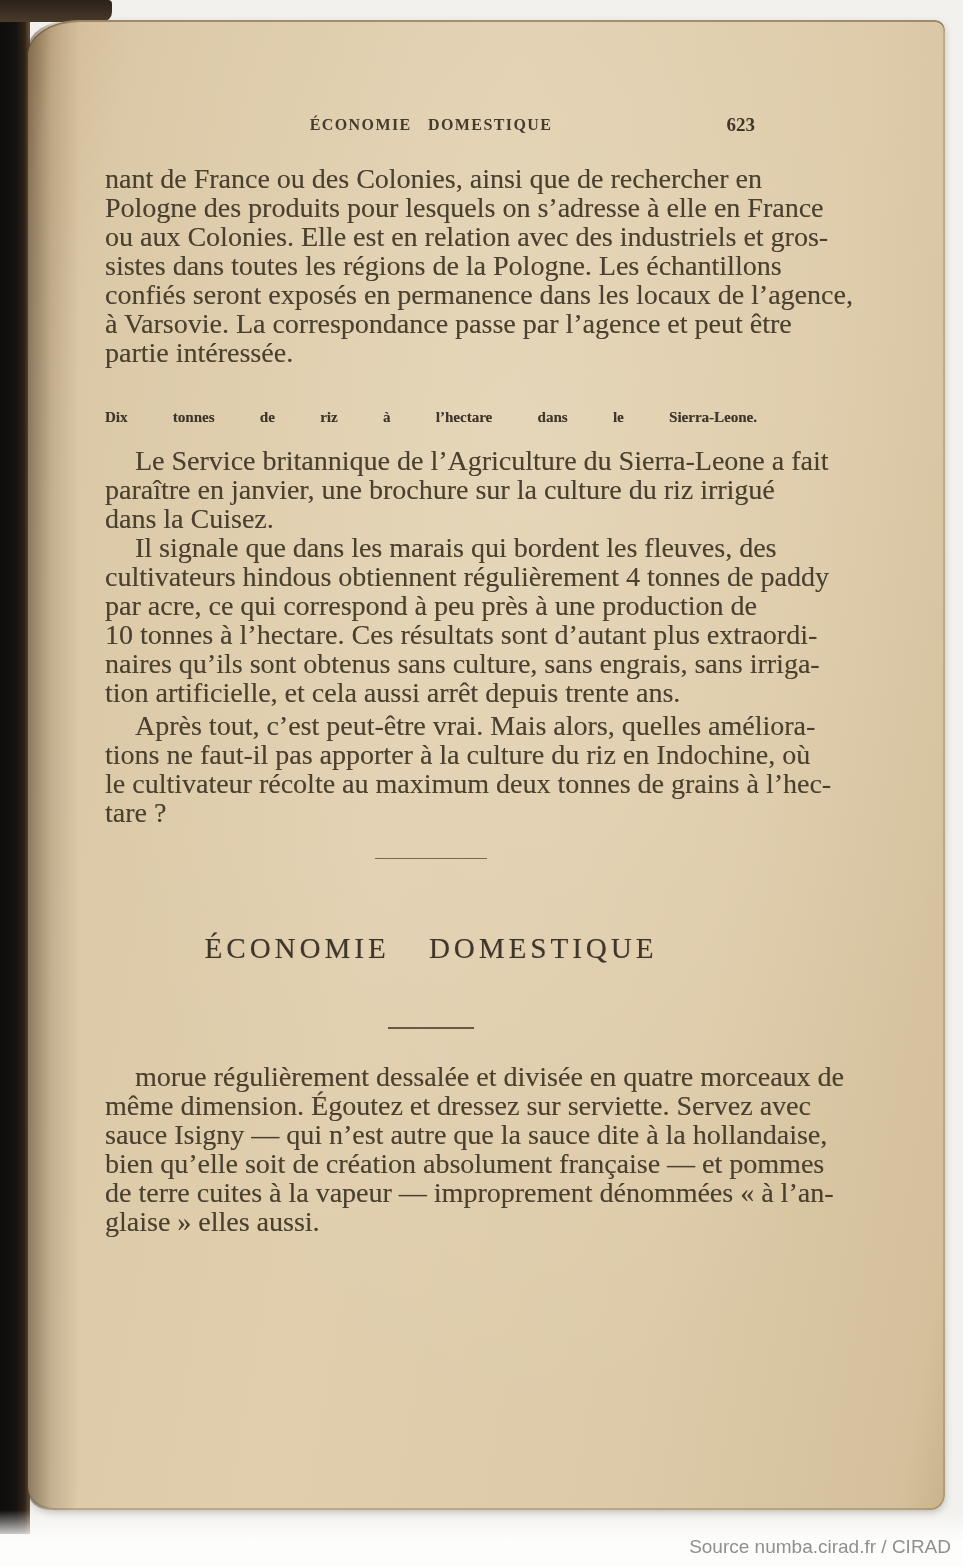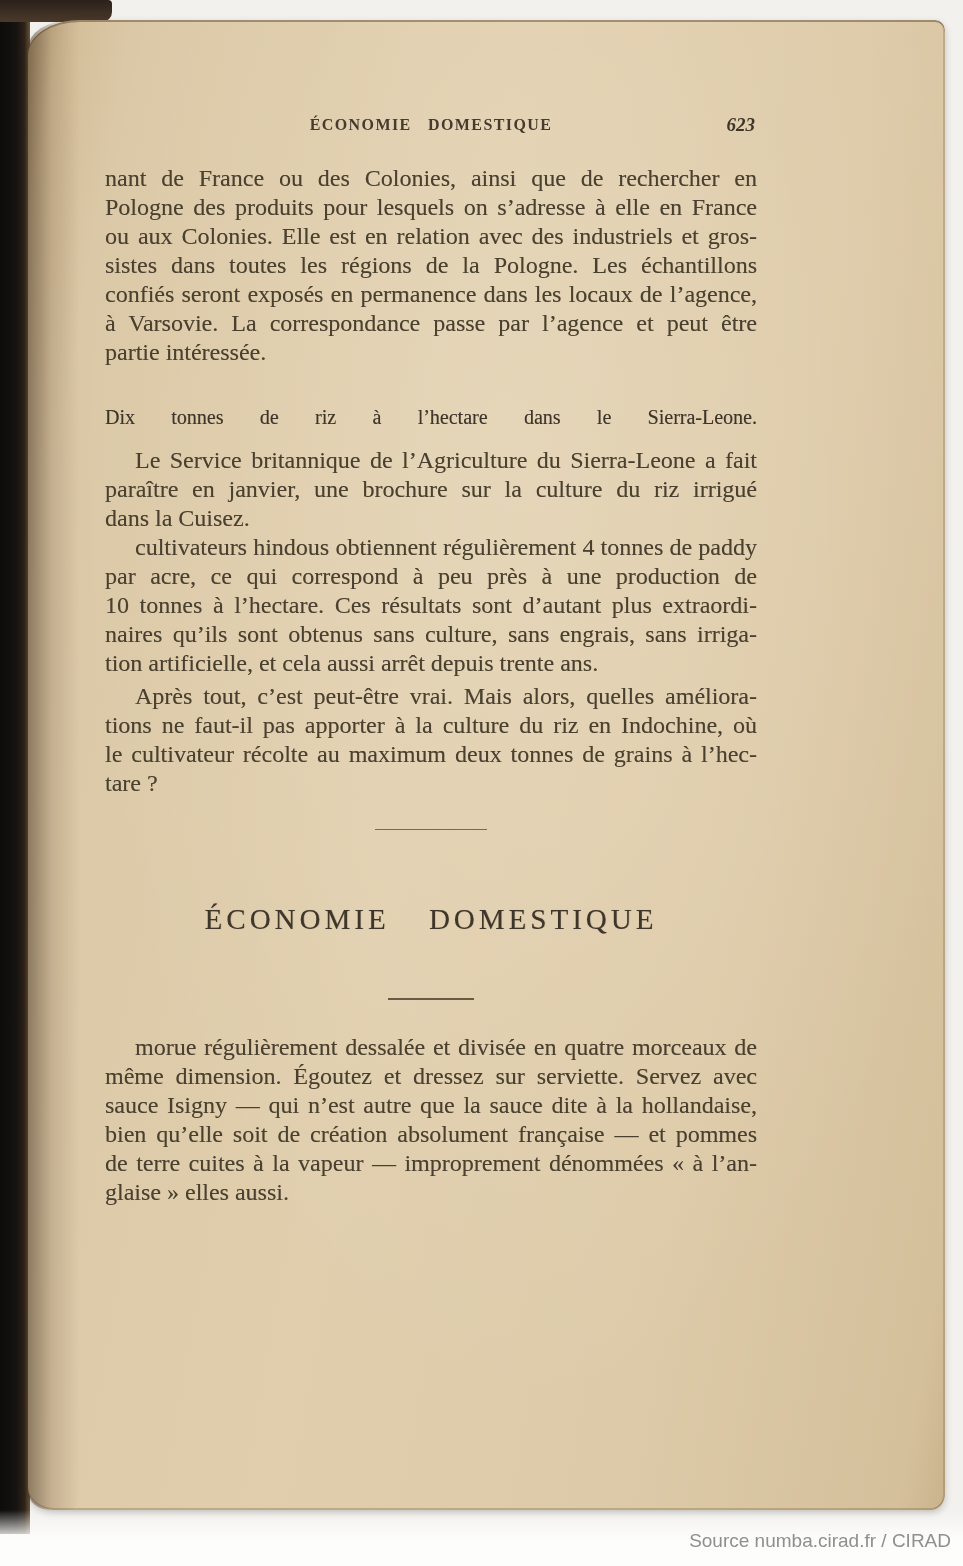--- a/index.html
+++ b/index.html
@@ -36,31 +36,31 @@
   }
 
   .content { position:relative; margin-left:77px; width:652px; color:#473d30; }
 
   
   .header-row { position:relative; margin-top:96px; height:24px; }
   .rh {
     display:block; text-align:center; font-weight:bold; font-size:16px;
     letter-spacing:1.4px; word-spacing:11px; color:#453b2e;
   }
-  .pn { position:absolute; right:2px; top:-2px; font-weight:bold; font-size:19px; color:#3f3529;font-style:italic; }
+  .pn { position:absolute; right:2px; top:-2px; font-weight:bold; font-size:19px; color:#3f3529; }
 
   
-  .para { font-size:24px; line-height:29px; color:#49402f; text-shadow:0.3px 0.3px 0.6px rgba(73,61,45,0.35); }
+  .para { font-size:28px; line-height:29px; color:#49402f; text-shadow:0.3px 0.3px 0.6px rgba(73,61,45,0.35); }
   .pline { text-align:justify; text-align-last:justify; white-space:nowrap; }
   .pline:last-child { text-align-last:left; }
   .indent .pline:first-child { text-indent:30px; }
 
   .m-para1 { margin-top:24px; }
   .art-head {
-    margin-top:36px; font-size:20px; font-weight:normal; color:#3e352a;
+    margin-top:36px; font-size:15px; font-weight:bold; color:#3e352a;
     line-height:29px; text-align:justify; text-align-last:justify;
     text-shadow:0.3px 0.3px 0.6px rgba(62,53,42,0.4);
   }
   .m-para2 { margin-top:14px; }
   .m-para3 { margin-top:0; }
   .m-para4 { margin-top:4px; }
 
   .divider { height:2px; background:#6a5a44; margin-left:auto; margin-right:auto; }
   .d1 { margin-top:31px; width:112px; height:1px; background:#7a6a52; }
   .d2 { margin-top:59px; width:86px; }
@@ -76,21 +76,21 @@
     text-align:center; letter-spacing:0.5px; word-spacing:20px; color:#3e352a;
     text-shadow:0.3px 0.3px 0.6px rgba(62,53,42,0.4);
   }
   .m-recipe { margin-top:33px; }
 
   
   .footer {
     position:absolute; left:0; right:0; bottom:0; height:56px;
     background:linear-gradient(180deg, rgba(241,240,237,0) 0%, #fdfdfc 55%);
     display:flex; align-items:flex-end; justify-content:flex-end;
-    padding:0 12px 14px 0;
+    padding:0 12px 8px 0;
   }
   .footer span { font-family:"Liberation Sans","DejaVu Sans",sans-serif; font-size:19px; color:#8f8f8f; }
 </style>
 </head>
 <body>
 
 <div class="stage">
 
   <div class="book-spine"></div>
   <div class="book-top-edge"></div>
@@ -115,20 +115,21 @@
 
       <h3 class="art-head">Dix tonnes de riz à l’hectare dans le Sierra-Leone.</h3>
 
       <div class="para indent m-para2">
           <div class="pline">Le Service britannique de l’Agriculture du Sierra-Leone a fait</div>
           <div class="pline">paraître en janvier, une brochure sur la culture du riz irrigué</div>
           <div class="pline">dans la Cuisez.</div>
         </div>
 
       <div class="para indent m-para3">
+          <div class="pline">Il signale que dans les marais qui bordent les fleuves, des</div>
           <div class="pline">cultivateurs hindous obtiennent régulièrement 4 tonnes de paddy</div>
           <div class="pline">par acre, ce qui correspond à peu près à une production de</div>
           <div class="pline">10 tonnes à l’hectare. Ces résultats sont d’autant plus extraordi-</div>
           <div class="pline">naires qu’ils sont obtenus sans culture, sans engrais, sans irriga-</div>
           <div class="pline">tion artificielle, et cela aussi arrêt depuis trente ans.</div>
         </div>
 
       <div class="para indent m-para4">
           <div class="pline">Après tout, c’est peut-être vrai. Mais alors, quelles améliora-</div>
           <div class="pline">tions ne faut-il pas apporter à la culture du riz en Indochine, où</div>

